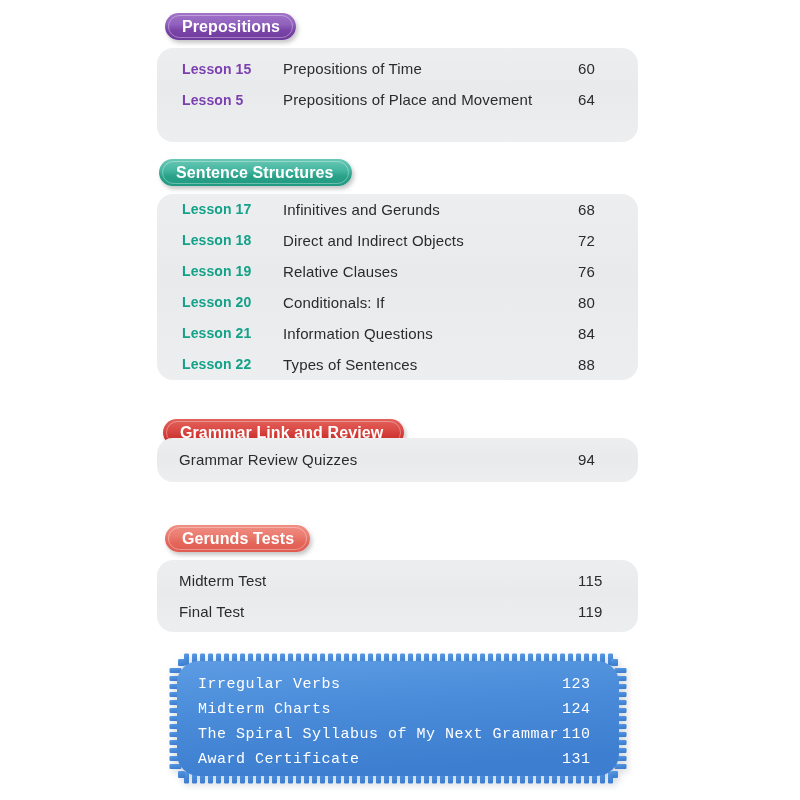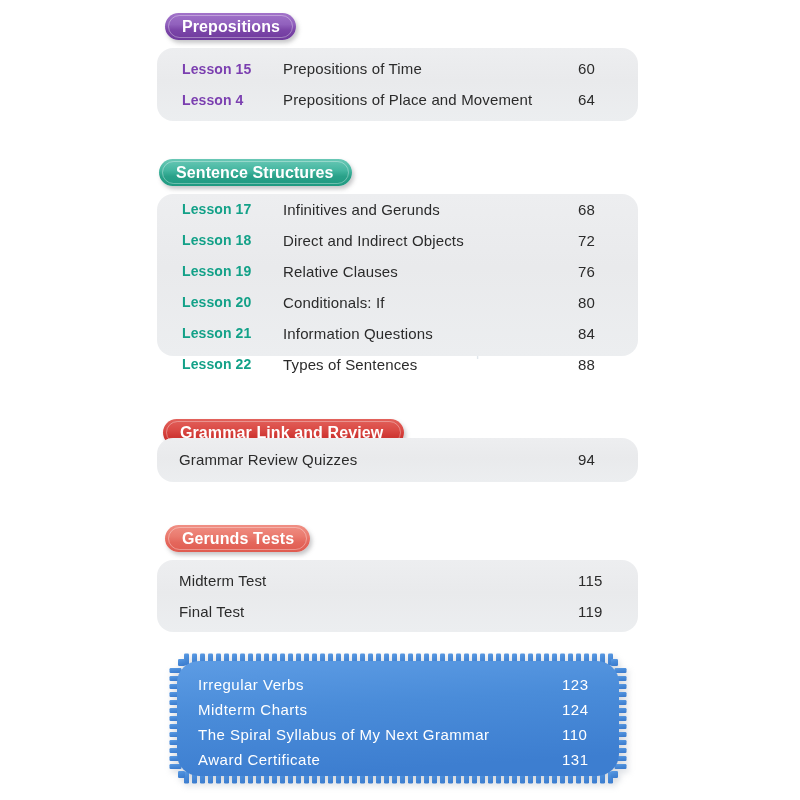--- a/index.html
+++ b/index.html
@@ -103,21 +103,21 @@
     text-align:left;
     font-size:15px;
     color:#2b2b2b;
     letter-spacing:.2px;
   }
 
   
   .stamp{
     position:absolute;
     left:168px;top:652px;
-    width:460px;height:133px;
+    width:460px;height:133px;font-family:Liberation Mono, monospace;
   }
   .stamp svg{display:block;width:100%;height:100%;
     filter:drop-shadow(2px 3px 3px rgba(140,150,165,.38));}
   .stamp-rows{
     position:absolute;
     left:0;top:0;right:0;bottom:0;
   }
   .srow{
     position:absolute;
     height:22px;
@@ -144,36 +144,36 @@
 
   <div id="bleed-layer">
       <div class="bleed" style="left: 404px; top: 342px;">in the plural form</div>
       <div class="bleed" style="left: 470px; top: 318px;">book</div>
     </div>
 
   <div id="sections-layer">
       <div class="pill pill-purple" style="left: 165px; top: 13px; min-width: 121px;">
         <span>Prepositions</span>
       </div>
-      <div class="panel" style="left: 157px; top: 48px; width: 481px; height: 73px; padding-left: 45px;">
+      <div class="panel" style="left: 157px; top: 48px; width: 481px; height: 94px; padding-left: 45px;">
         <div class="row" style="top: 7.5px;">
           <span class="lesson lesson-purple">Lesson 15</span>
           <span class="title">Prepositions of Time</span>
           <span class="pg">60</span>
         </div>
         <div class="row" style="top: 38.5px;">
-          <span class="lesson lesson-purple">Lesson 4</span>
+          <span class="lesson lesson-purple">Lesson 5</span>
           <span class="title">Prepositions of Place and Movement</span>
           <span class="pg">64</span>
         </div>
       </div>
       <div class="pill pill-teal" style="left: 159px; top: 159px; min-width: 193px;">
         <span>Sentence Structures</span>
       </div>
-      <div class="panel" style="left: 157px; top: 194px; width: 481px; height: 162px;">
+      <div class="panel" style="left: 157px; top: 194px; width: 481px; height: 186px;">
         <div class="row" style="top: 2px;">
           <span class="lesson lesson-teal">Lesson 17</span>
           <span class="title">Infinitives and Gerunds</span>
           <span class="pg">68</span>
         </div>
         <div class="row" style="top: 33px;">
           <span class="lesson lesson-teal">Lesson 18</span>
           <span class="title">Direct and Indirect Objects</span>
           <span class="pg">72</span>
         </div>

